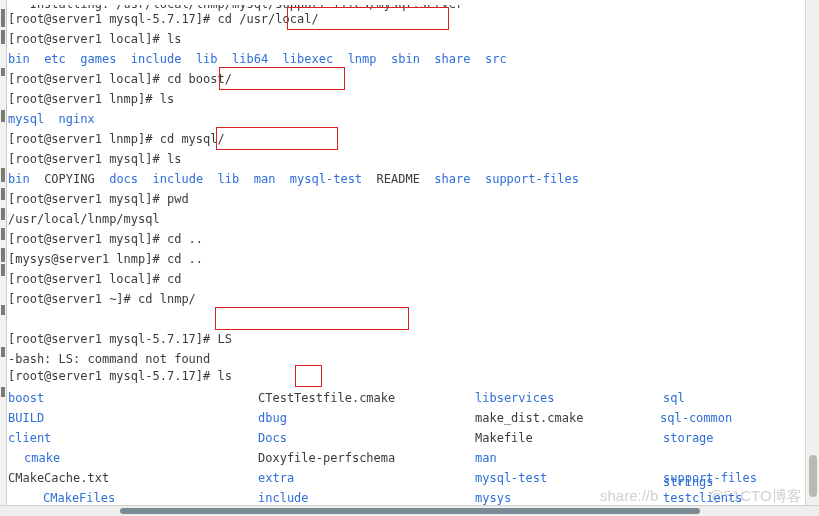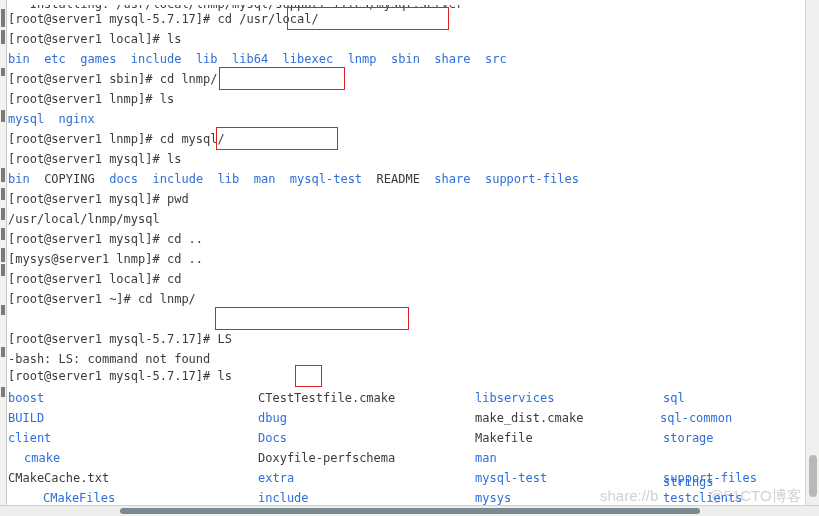--- a/index.html
+++ b/index.html
@@ -159,21 +159,21 @@
       <div class="gutter-mark" style="top: 305px; height: 10px;"></div>
       <div class="gutter-mark" style="top: 347px; height: 10px;"></div>
       <div class="gutter-mark" style="top: 387px; height: 10px;"></div>
     </div>
 
   <div class="screen" id="screen">
       <div class="line" style="top: -6px;"><span class="seg plain">-- Installing: /usr/local/lnmp/mysql/support-files/mysql.server</span></div>
       <div class="line" style="top: 9px;"><span class="seg plain">[root@server1 mysql-5.7.17]# cd /usr/local/</span></div>
       <div class="line" style="top: 29px;"><span class="seg plain">[root@server1 local]# ls</span></div>
       <div class="line" style="top: 49px;"><span class="seg dir">bin</span><span class="seg plain">  </span><span class="seg dir">etc</span><span class="seg plain">  </span><span class="seg dir">games</span><span class="seg plain">  </span><span class="seg dir">include</span><span class="seg plain">  </span><span class="seg dir">lib</span><span class="seg plain">  </span><span class="seg dir">lib64</span><span class="seg plain">  </span><span class="seg dir">libexec</span><span class="seg plain">  </span><span class="seg dir">lnmp</span><span class="seg plain">  </span><span class="seg dir">sbin</span><span class="seg plain">  </span><span class="seg dir">share</span><span class="seg plain">  </span><span class="seg dir">src</span></div>
-      <div class="line" style="top: 69px;"><span class="seg plain">[root@server1 sbin]# cd lnmp/</span></div>
+      <div class="line" style="top: 69px;"><span class="seg plain">[root@server1 local]# cd boost/</span></div>
       <div class="line" style="top: 89px;"><span class="seg plain">[root@server1 lnmp]# ls</span></div>
       <div class="line" style="top: 109px;"><span class="seg dir">mysql</span><span class="seg plain">  </span><span class="seg dir">nginx</span></div>
       <div class="line" style="top: 129px;"><span class="seg plain">[root@server1 lnmp]# cd mysql/</span></div>
       <div class="line" style="top: 149px;"><span class="seg plain">[root@server1 mysql]# ls</span></div>
       <div class="line" style="top: 169px;"><span class="seg dir">bin</span><span class="seg plain">  </span><span class="seg file">COPYING</span><span class="seg plain">  </span><span class="seg dir">docs</span><span class="seg plain">  </span><span class="seg dir">include</span><span class="seg plain">  </span><span class="seg dir">lib</span><span class="seg plain">  </span><span class="seg dir">man</span><span class="seg plain">  </span><span class="seg dir">mysql-test</span><span class="seg plain">  </span><span class="seg file">README</span><span class="seg plain">  </span><span class="seg dir">share</span><span class="seg plain">  </span><span class="seg dir">support-files</span></div>
       <div class="line" style="top: 189px;"><span class="seg plain">[root@server1 mysql]# pwd</span></div>
       <div class="line" style="top: 209px;"><span class="seg plain">/usr/local/lnmp/mysql</span></div>
       <div class="line" style="top: 229px;"><span class="seg plain">[root@server1 mysql]# cd ..</span></div>
       <div class="line" style="top: 249px;"><span class="seg plain">[mysys@server1 lnmp]# cd ..</span></div>
       <div class="line" style="top: 269px;"><span class="seg plain">[root@server1 local]# cd</span></div>

